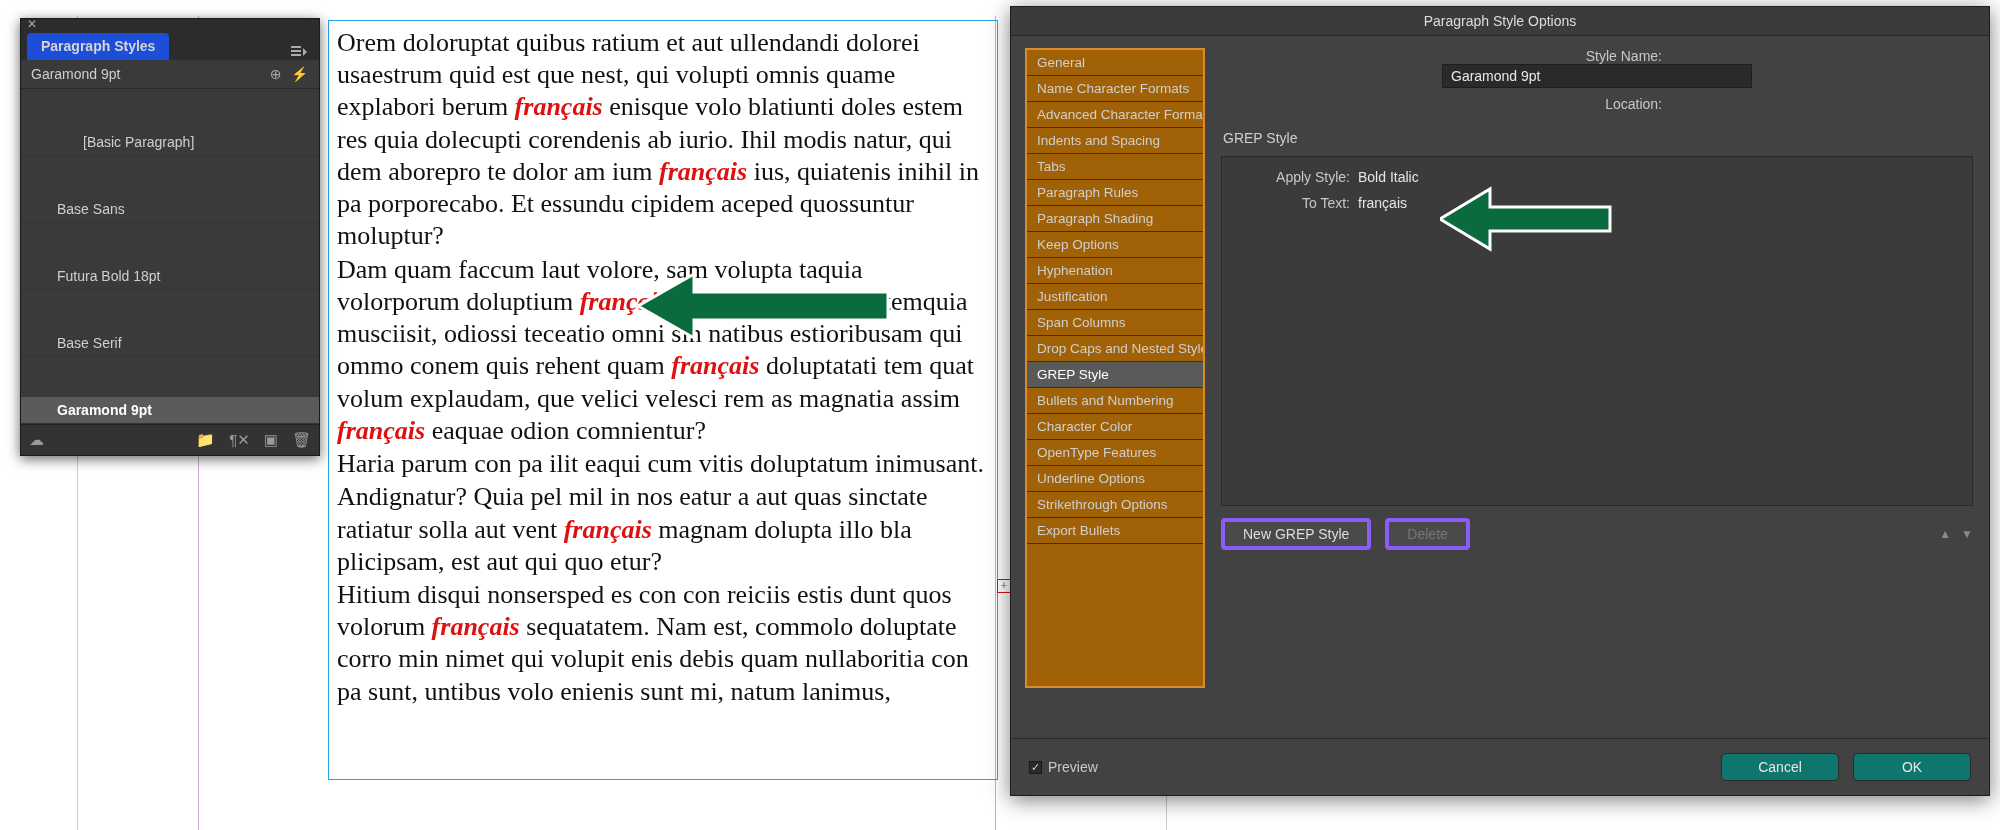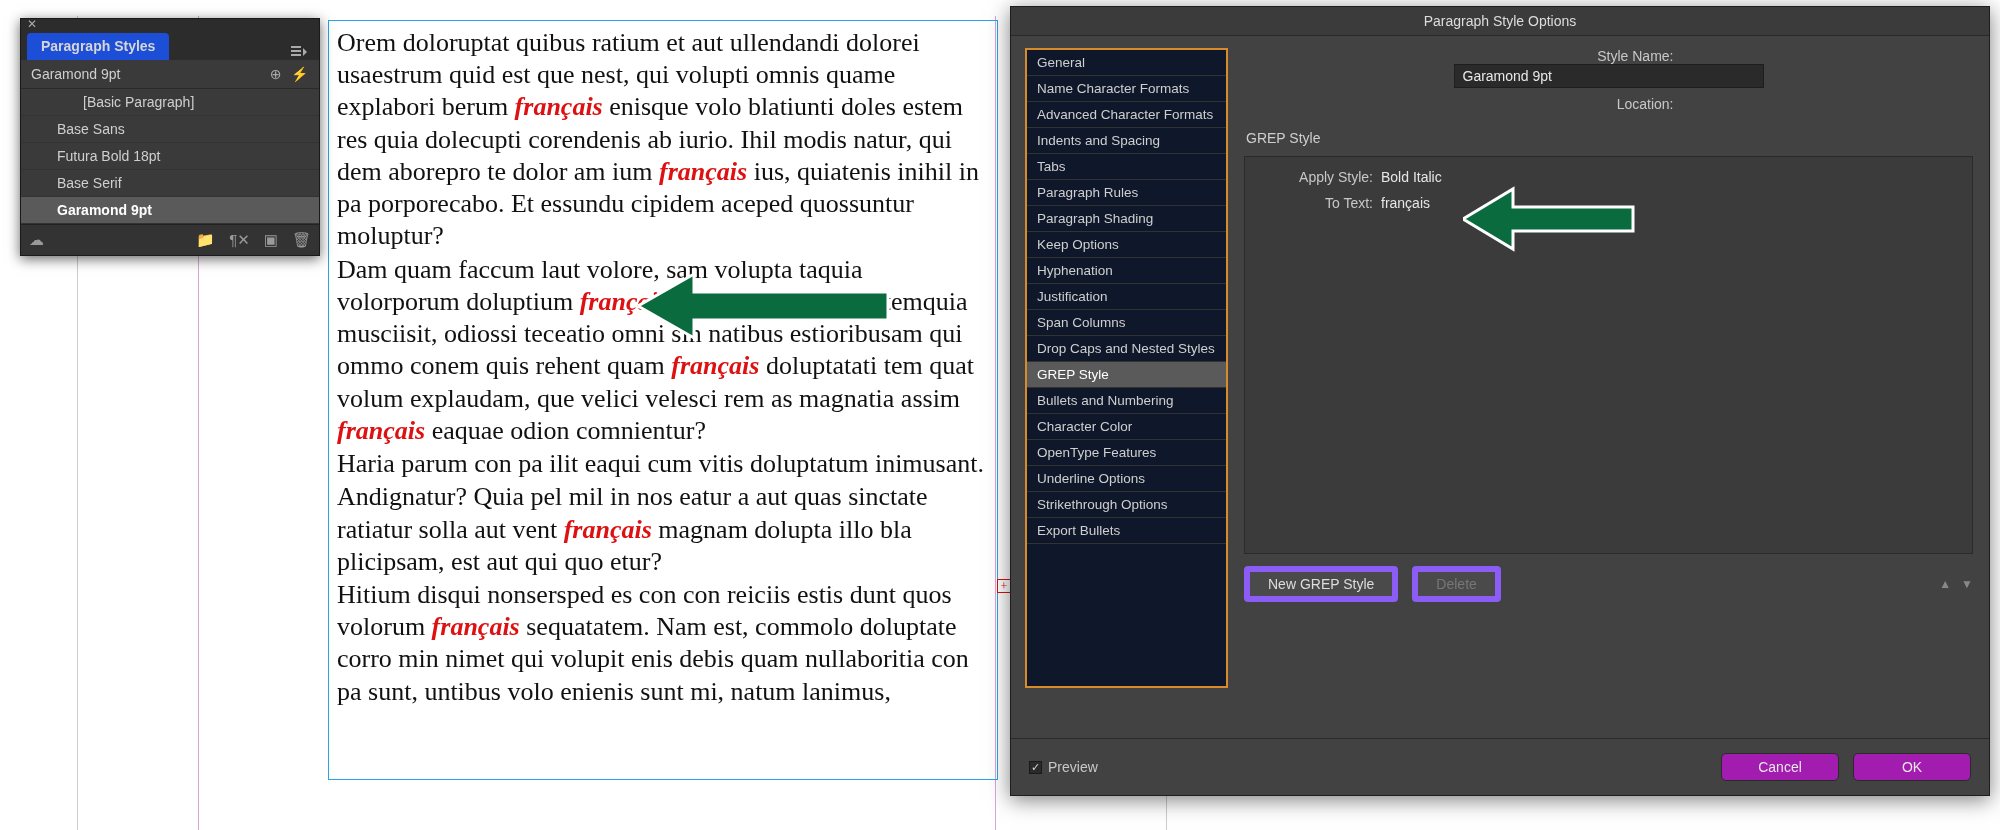--- a/index.html
+++ b/index.html
@@ -65,20 +65,21 @@
     border-bottom: 1px solid #2a2a2a;
   }
   .ps-current-row .cur { flex: 1; color:#cfcfcf; }
   .ps-current-row .icon { margin-left: 10px; color:#aaa; cursor:pointer; }
   .ps-list { }
   .ps-item {
     padding: 5px 16px 5px 36px;
     border-bottom: 1px solid #333;
     color: #cfcfcf;
     cursor: pointer;
+    margin-top: 40px;
   }
   .ps-item.lev1 { padding-left: 62px; }
   .ps-item.selected {
     background: #5a5a5a;
     color: #fff;
     font-weight: 600;
   }
   .ps-footer {
     display: flex;
     align-items: center;
@@ -164,23 +165,23 @@
   }
   .pso-body {
     flex: 1;
     display: flex;
     flex-direction: row;
     gap: 16px;
     padding: 12px 16px 0 14px;
     position: relative;
   }
   .pso-catlist {
-    width: 203px;
+    width: 180px;
     border: 2px solid #d78b2a;
-    background: #0f172a;
+    background: #a16207;
     overflow: hidden;
     height: 640px;
   }
   .pso-cat {
     padding: 5px 10px;
     border-bottom: 1px solid #323232;
     color: #cfcfcf;
     cursor: pointer;
     font-size: 13.5px;
     white-space: nowrap;
@@ -210,21 +211,21 @@
     width: 310px;
     font-size: 14px;
   }
   .pso-section-title {
     margin: 18px 0 10px 2px;
     color: #cfcfcf;
   }
   .grep-rules {
     border: 1px solid #2a2a2a;
     background: #3b3b3b;
-    height: 398px;
+    height: 350px;
     padding: 12px 16px;
     position: relative;
   }
   .grep-row {
     display: flex;
     align-items: center;
     margin-bottom: 10px;
   }
   .grep-row .gl {
     width: 120px;
@@ -235,21 +236,21 @@
   .grep-row .gv { color: #e6e6e6; }
   .grep-arrow { position:absolute; left:218px; top:24px; pointer-events:none; }
   .grep-buttons {
     display: flex;
     align-items: center;
     gap: 14px;
     margin-top: 12px;
   }
   .dlg-btn {
     background: #4a4a4a;
-    border: 6px solid #8b5cf6;
+    border: 4px solid #8b5cf6;
     color: #ddd;
     padding: 4px 18px;
     border-radius: 4px;
     cursor: pointer;
     font-size: 14px;
   }
   .dlg-btn.disabled { color: #777; cursor: default; }
   .tri-btns { margin-left: auto; display:flex; gap:10px; }
   .tri { color:#888; cursor:pointer; font-size:12px;}
   .pso-footer {
@@ -261,21 +262,21 @@
   .chk {
     display:inline-flex; align-items:center; gap:6px; cursor:pointer;
   }
   .chk .box {
     width:13px; height:13px; background:#2a2a2a; border:1px solid #1a1a1a;
     display:inline-flex; align-items:center; justify-content:center;
     color:#d8d8d8; font-size:11px; line-height:1;
   }
   .pso-footer .sp { flex:1; }
   .footer-btn {
-    background: #a21caf;
+    background: #0f766e;
     border: 1px solid #2a2a2a;
     color: #e8e8e8;
     padding: 5px 0;
     width: 118px;
     text-align:center;
     border-radius: 5px;
     margin-left: 14px;
     cursor: pointer;
   }
 </style>

